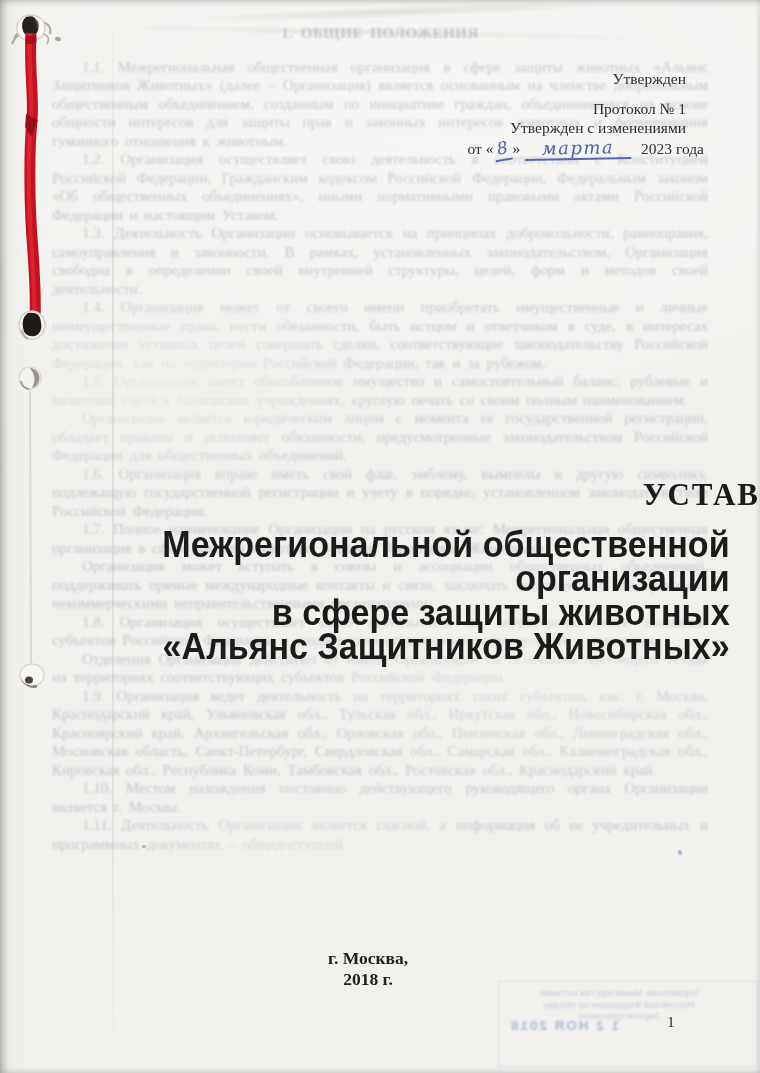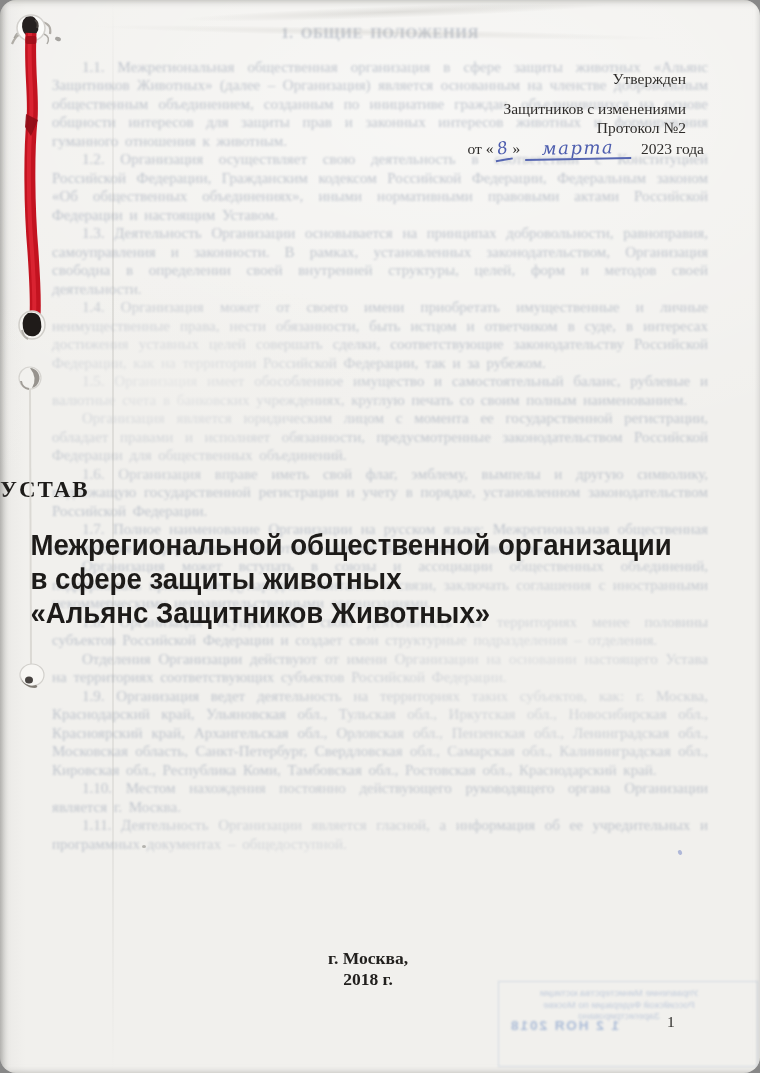--- a/index.html
+++ b/index.html
@@ -6,21 +6,20 @@
   .page{
     position:relative;
     width:760px;height:1073px;
     margin:0 auto;
     overflow:hidden;
     font-family:"Liberation Serif", serif;
     background:
       radial-gradient(ellipse 900px 520px at 58% 10%, rgba(255,255,255,.45), rgba(255,255,255,0) 70%),
       linear-gradient(90deg, #dddcd9 0px, #ecebe8 8px, #f1f0ed 26px),
       linear-gradient(180deg, #e9e8e5 0px, #f1f0ed 16px, #f0efec 100%);
-    border-radius: 16px;
   }
   .page::after{
     content:"";position:absolute;inset:0;pointer-events:none;z-index:9;
     box-shadow:
       inset 5px 0 8px -4px rgba(110,110,105,.55),
       inset 0 4px 7px -3px rgba(140,140,134,.45),
       inset -3px -4px 9px -5px rgba(140,140,134,.4);
   }
 
   
@@ -61,27 +60,27 @@
   }
   .approval .gap{height:12px;}
   .date-line{margin-right:-18px;line-height:21px;}
   .hw{font-family:"DejaVu Serif", serif;font-style:italic;color:#4d5dae;}
   .hw-day{display:inline-block;width:17px;text-align:center;border-bottom:2px solid #5767b2;font-size:17px;transform:rotate(-10deg);margin:0 1px -2px 1px;}
   .hw-month{display:inline-block;width:106px;text-align:center;border-bottom:2px solid #5767b2;font-size:18px;letter-spacing:1.5px;transform:rotate(-1deg);margin:0 6px -2px 5px;}
 
   
   .charter-title{
     position:absolute;top:477px;left:0;width:100%;z-index:3;
-    text-align:left;font-weight:bold;color:#1d1b19;
-    font-size:23px;letter-spacing:2px;
+    text-align:right;font-weight:bold;color:#1d1b19;
+    font-size:31px;letter-spacing:2px;
   }
   .charter-subtitle{
     position:absolute;top:528px;left:0;width:100%;z-index:3;
-    text-align:left;font-family:"Liberation Sans", sans-serif;
-    font-weight:bold;color:#1d1b19;font-size:30px;line-height:34px;
+    text-align:right;font-family:"Liberation Sans", sans-serif;
+    font-weight:bold;color:#1d1b19;font-size:37px;line-height:34px;
   }
   .sub-line{display:block;transform:scaleX(.92);transform-origin:50% 50%;}
 
   
   .footer-city{
     position:absolute;top:948px;left:0;width:100%;z-index:3;
     text-align:center;font-weight:bold;color:#22201e;
     font-size:17.5px;line-height:21px;transform:translateX(-12px);
   }
 
@@ -123,22 +122,22 @@
     <p>1.9. Организация ведет деятельность на территориях таких субъектов, как: г. Москва, Краснодарский край, Ульяновская обл., Тульская обл., Иркутская обл., Новосибирская обл., Красноярский край, Архангельская обл., Орловская обл., Пензенская обл., Ленинградская обл., Московская область, Санкт-Петербург, Свердловская обл., Самарская обл., Калининградская обл., Кировская обл., Республика Коми, Тамбовская обл., Ростовская обл., Краснодарский край.</p>
     <p>1.10. Местом нахождения постоянно действующего руководящего органа Организации является г. Москва.</p>
     <p>1.11. Деятельность Организации является гласной, а информация об ее учредительных и программных документах – общедоступной.</p>
 
   </div>
   <div class="ghost-fade"></div>
 
   <div class="approval">
     <div>Утвержден</div>
     <div class="gap"></div>
-    <div>Защитников с изменениями</div>
-    <div>Протокол №2</div>
+    <div>Протокол № 1</div>
+    <div>Утвержден с изменениями</div>
     <div class="date-line"><span>от «</span><span class="hw hw-day">8</span><span>»</span><span class="hw hw-month">марта</span><span> 2023 года</span></div>
   </div>
 
   <div class="charter-title">УСТАВ</div>
   <div class="charter-subtitle">
     <span class="sub-line">Межрегиональной общественной организации</span>
     <span class="sub-line">в сфере защиты животных</span>
     <span class="sub-line">«Альянс Защитников Животных»</span>
   </div>
 

